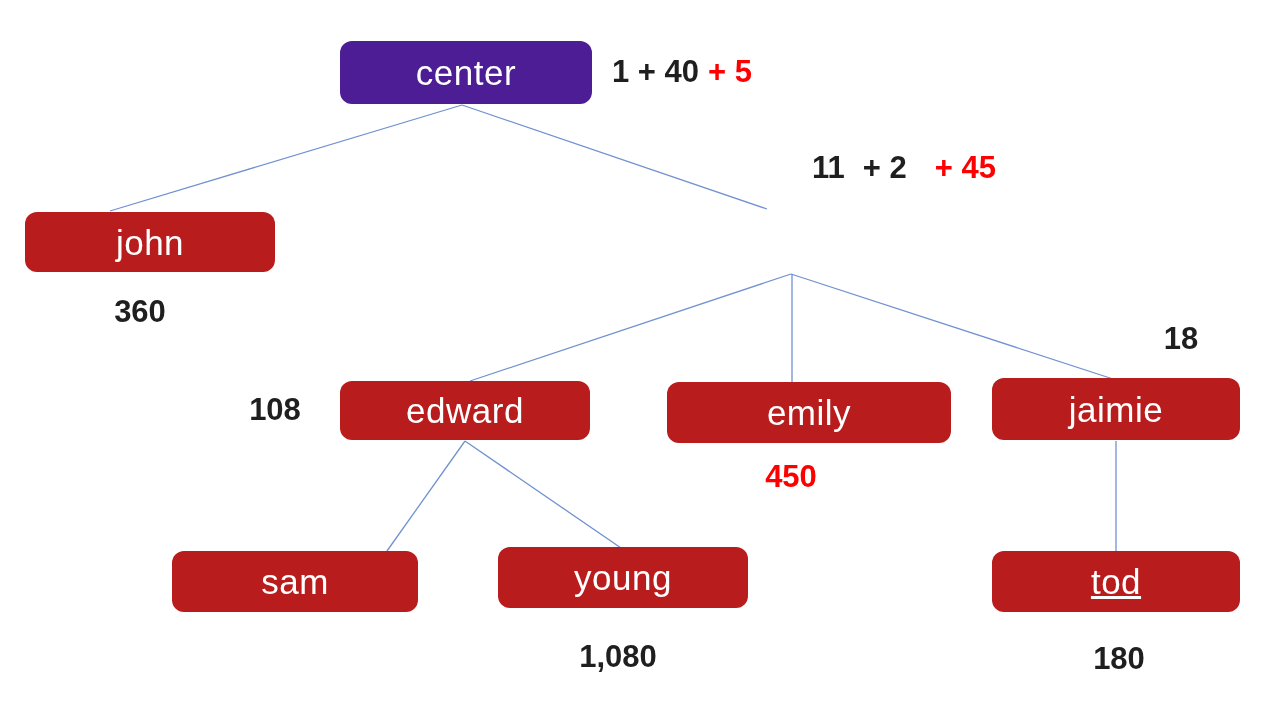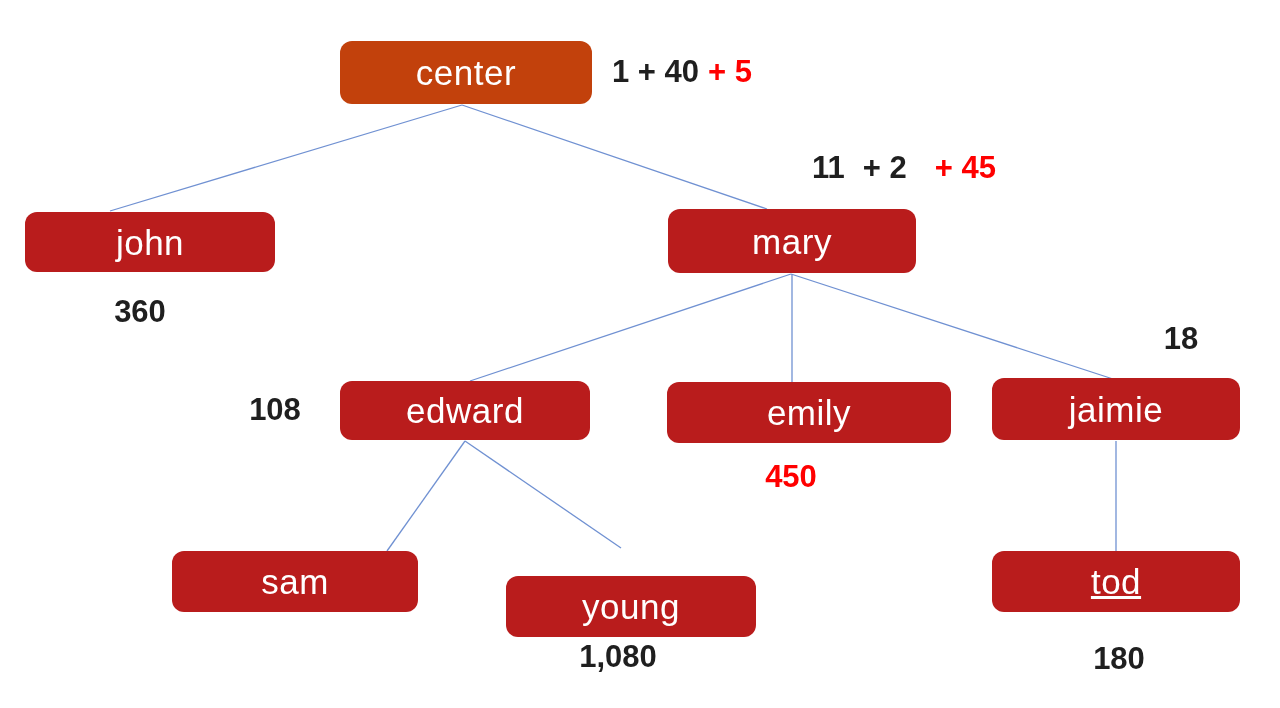--- a/index.html
+++ b/index.html
@@ -32,30 +32,30 @@
     display: flex;
     align-items: center;
     justify-content: center;
     border-radius: 12px;
     color: #ffffff;
     font-size: 35px;
     line-height: 1;
     background: #b91c1c;
     letter-spacing: 0.5px;
   }
-  .node.green { background: #c2410c; }
+  .node.green { background: #4c1d95; }
 
   .node-center { left: 340px; top: 41px;  width: 252px; height: 63px; }
   .node-john   { left: 25px;  top: 212px; width: 250px; height: 60px; }
   .node-mary   { left: 668px; top: 209px; width: 248px; height: 64px; }
   .node-edward { left: 340px; top: 381px; width: 250px; height: 59px; }
   .node-emily  { left: 667px; top: 382px; width: 284px; height: 61px; }
   .node-jaimie { left: 992px; top: 378px; width: 248px; height: 62px; }
   .node-sam    { left: 172px; top: 551px; width: 246px; height: 61px; }
-  .node-young  { left: 498px; top: 576px; width: 250px; height: 61px; margin-left: 8px; }
+  .node-young  { left: 498px; top: 547px; width: 250px; height: 61px; }
   .node-tod    { left: 992px; top: 551px; width: 248px; height: 61px; text-decoration: underline; }
 
   .anno {
     position: absolute;
     color: #1F1F1F;
     font-size: 31px;
     line-height: 1;
     white-space: nowrap;
     font-weight: bold;
   }
@@ -88,21 +88,20 @@
     <line x1="791" y1="274" x2="470" y2="381"></line>
     <line x1="792" y1="274" x2="792" y2="382"></line>
     <line x1="791" y1="274" x2="1113" y2="379"></line>
     <line x1="465" y1="441" x2="387" y2="551"></line>
     <line x1="465" y1="441" x2="621" y2="548"></line>
     <line x1="1116" y1="441" x2="1116" y2="551"></line>
   </svg>
 
   <div class="node green node-center">center</div>
   <div class="node node-john">john</div>
-  <div class="node node-mary">mary</div>
   <div class="node node-edward">edward</div>
   <div class="node node-emily">emily</div>
   <div class="node node-jaimie">jaimie</div>
   <div class="node node-sam">sam</div>
   <div class="node node-young">young</div>
   <div class="node node-tod">tod</div>
 
   <div class="anno calc-center">
     <span class="p1">1 + 40</span><span class="p2 red">+ 5</span>
   </div>

